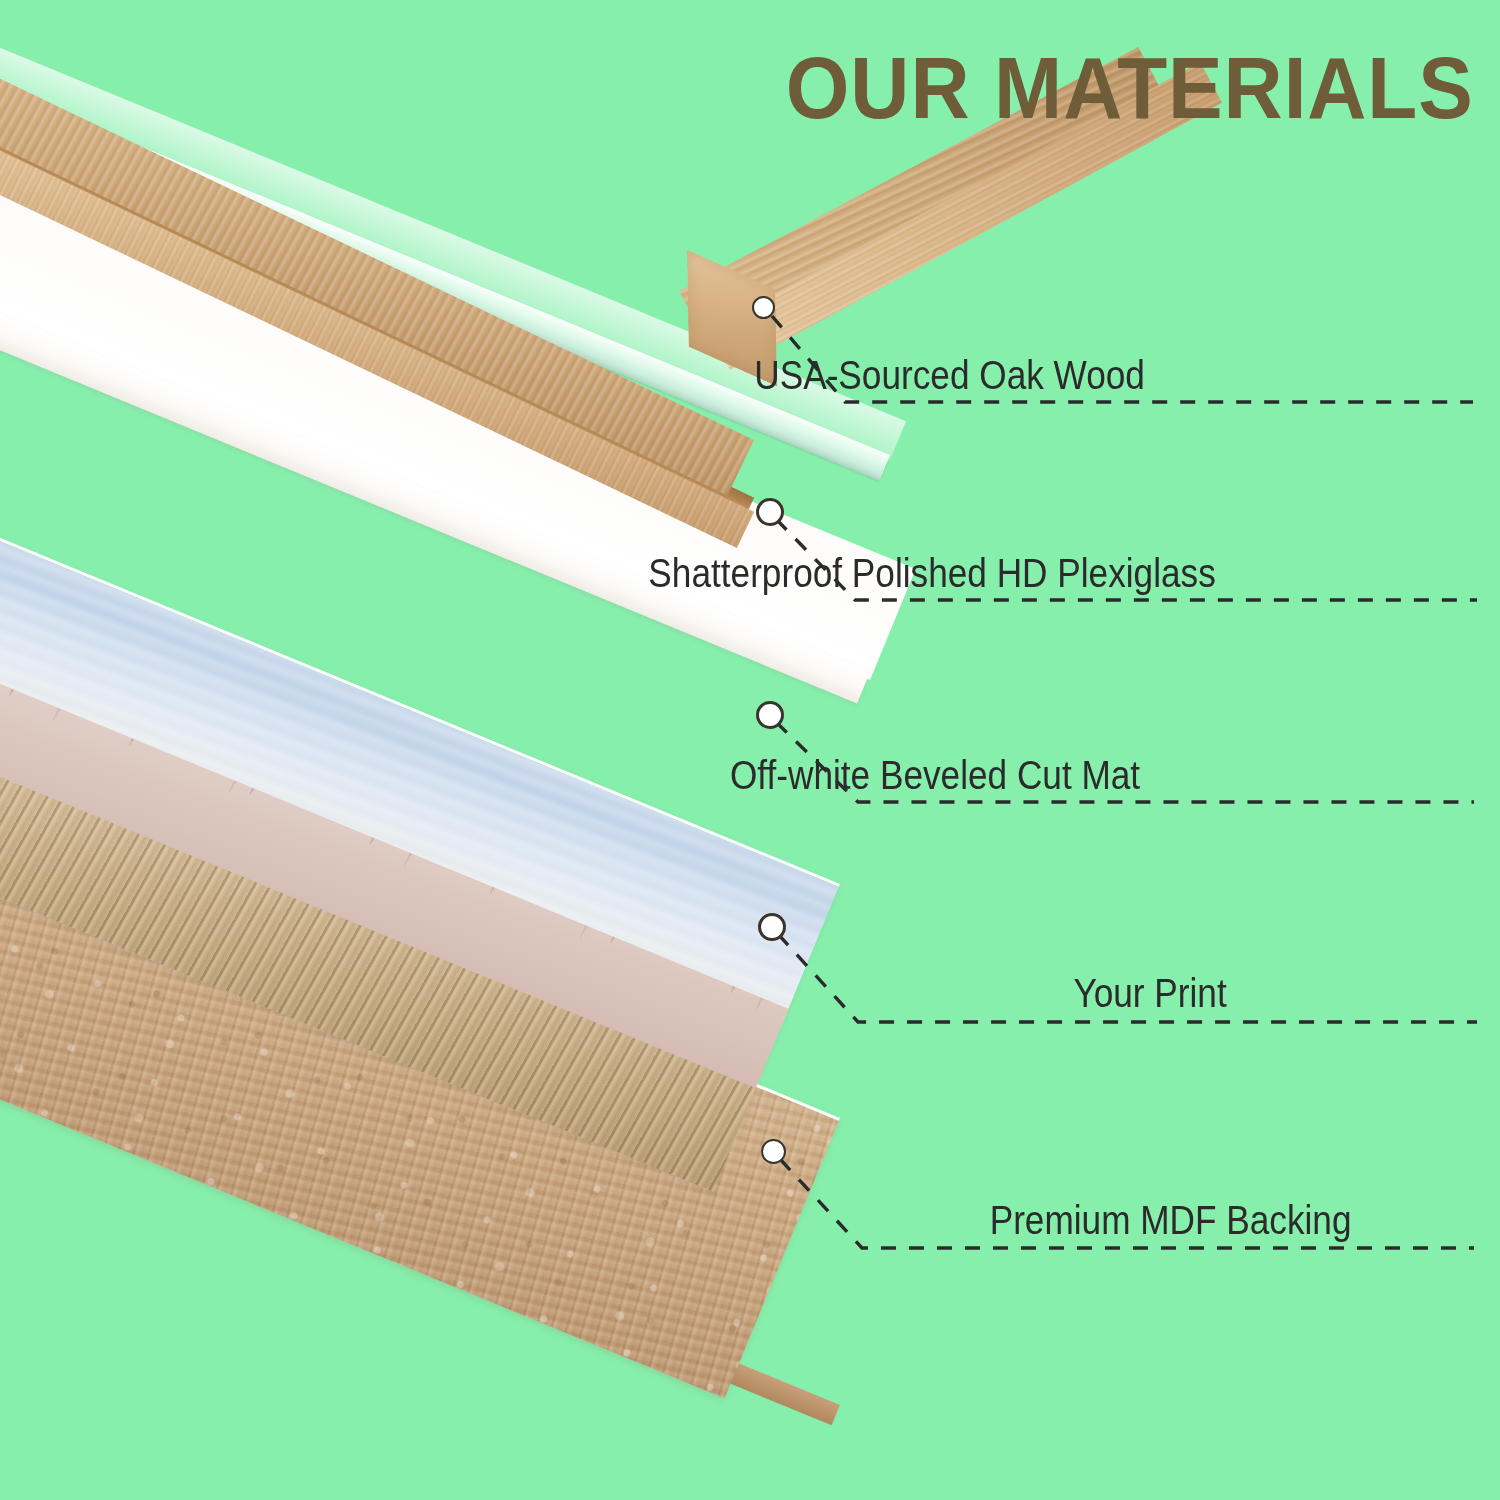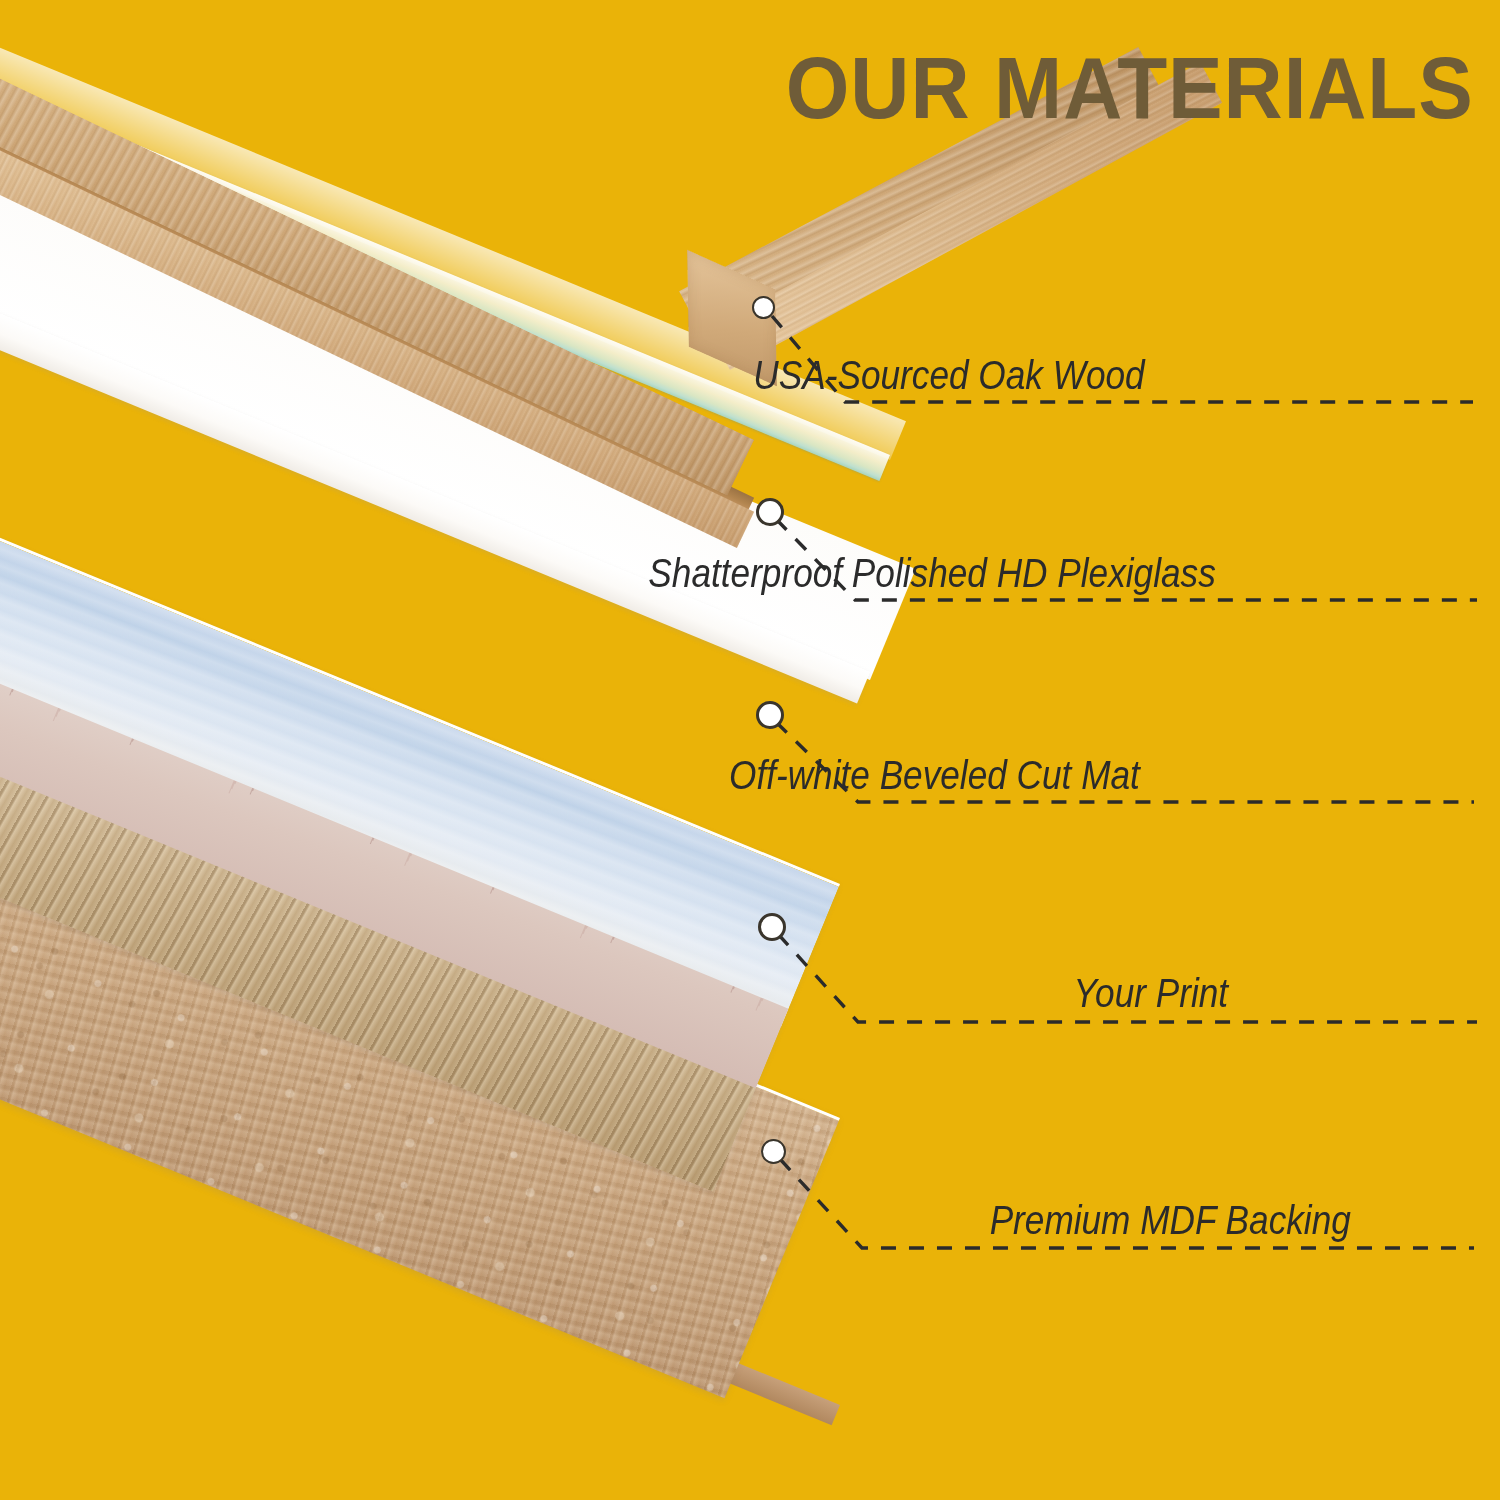--- a/index.html
+++ b/index.html
@@ -3,21 +3,21 @@
 <meta charset="utf-8">
 <style>
   html,body{margin:0;padding:0;}
   body{
     width:1500px;height:1500px;
     background:#EAE6E1;
     font-family:"Liberation Sans", sans-serif;
     overflow:hidden;
     position:relative;
   }
-  #stage{position:absolute;inset:0;width:1500px;height:1500px;overflow:hidden;background:#eab308;}
+  #stage{position:absolute;inset:0;width:1500px;height:1500px;overflow:hidden;background:#86efac;}
 
   
   #title{
     position:absolute;
     right:26px; top:44px;
     font-family:"Liberation Sans", sans-serif;
     font-weight:700;
     font-size:88px;
     letter-spacing:1px;
     color:#6F5C38;
@@ -213,21 +213,21 @@
   }
   #mdf-edge{
     left:-540px; top:1405px;
     width:1380px; height:22px;
     transform:rotate(22.4deg);
     transform-origin:100% 0;
     background:linear-gradient(180deg,#C7A07A,#B1885F);
   }
 
   
-  #callouts{position:absolute;left:0;top:0;width:1240px;height:1500px;pointer-events:none;font-style:italic;}
+  #callouts{position:absolute;left:0;top:0;width:1240px;height:1500px;pointer-events:none;}
   #callouts svg{position:absolute;left:0;top:0;width:1500px;height:1500px;overflow:visible;}
 
   .callout-label{
     position:absolute;
     font-family:"Liberation Sans", sans-serif;
     font-size:40px;
     font-weight:400;
     color:#2B2B2B;
     white-space:nowrap;
     transform:scaleX(0.88);

